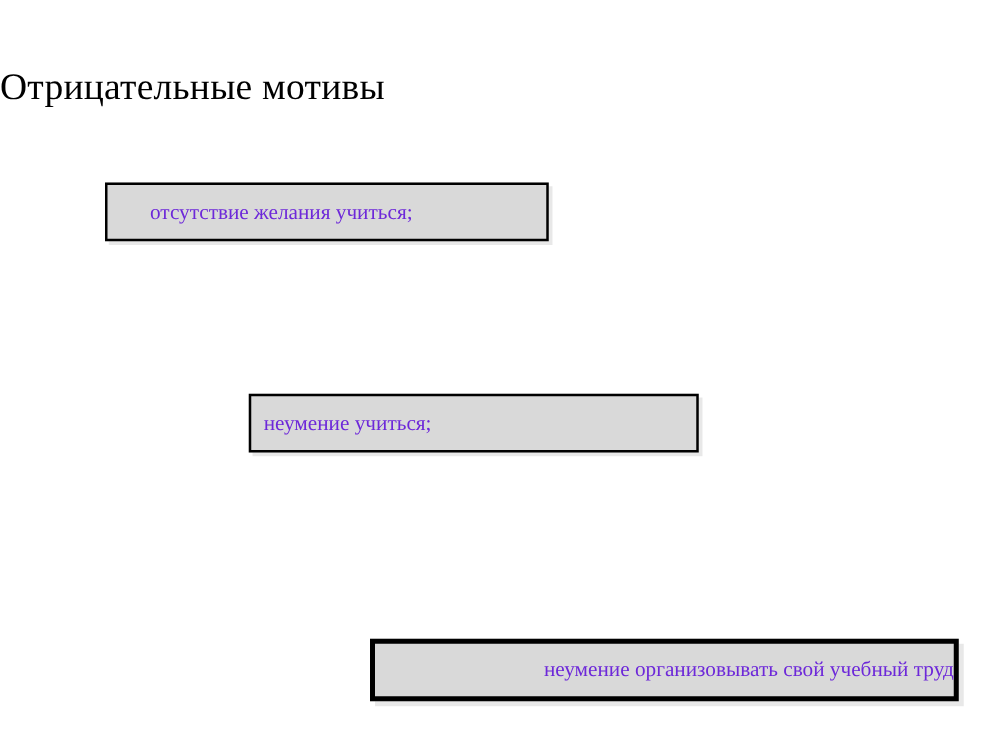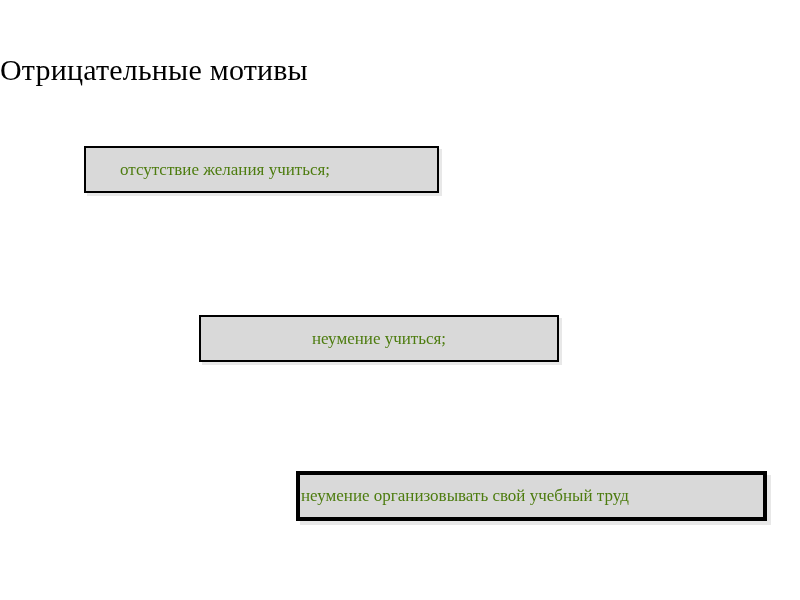--- a/index.html
+++ b/index.html
@@ -38,21 +38,21 @@
 
   
   .mbox {
     position: absolute;
     box-sizing: border-box;
     background: #D9D9D9;
     border: 2px solid #000000;
     box-shadow: 3px 3px 0 0 rgba(0,0,0,0.09);
     display: flex;
     align-items: center;
-    color: #4d7c0f;
+    color: #6d28d9;
     font-family: "Liberation Serif", "DejaVu Serif", serif;
     font-size: 17px;
     line-height: 1.15;
     white-space: nowrap;
   }
 
   
   .box-1 {
     left: 84px;
     top: 146px;
@@ -61,33 +61,33 @@
     justify-content: flex-start;
     padding-left: 34px;
   }
 
   
   .box-2 {
     left: 199px;
     top: 315px;
     width: 360px;
     height: 47px;
-    justify-content: center;
+    justify-content: flex-start;
     padding: 0 10px;
   }
 
   
   .box-3 {
     left: 296px;
-    top: 471px;
+    top: 511px;
     width: 471px;
     height: 50px;
     border-width: 4px;
-    justify-content: flex-start;
-    padding-left: 1px;
+    justify-content: flex-end;
+    padding-left: 26px;
     box-shadow: 4px 4px 0 0 rgba(0,0,0,0.09);
   }
 </style>
 </head>
 <body>
 
 <div class="slide">
 
   <h1 class="slide-title">Отрицательные мотивы</h1>
 

